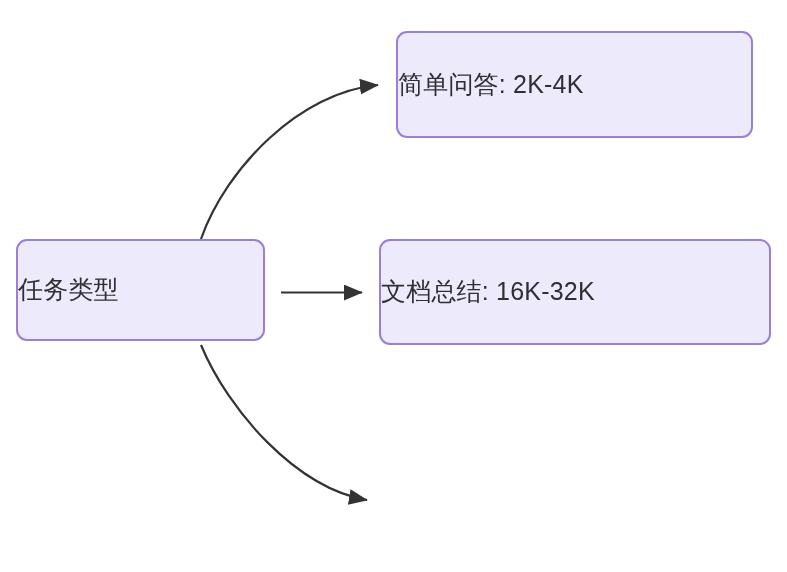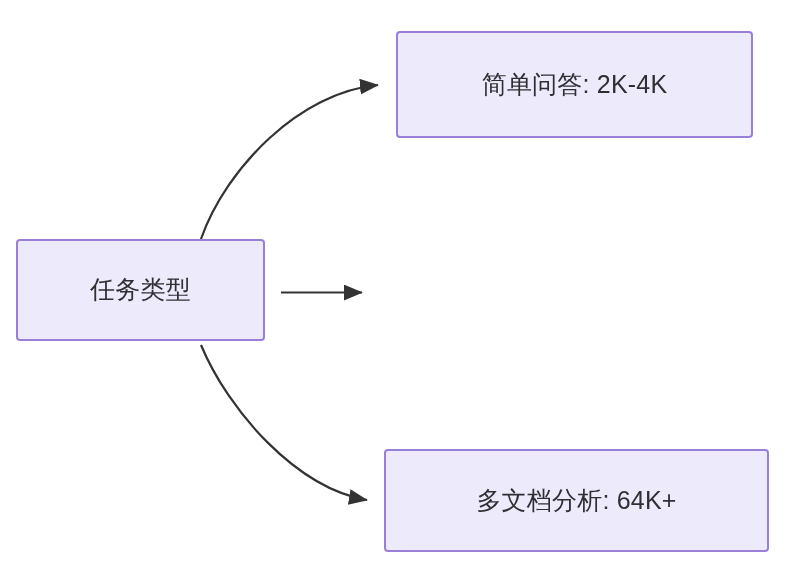--- a/index.html
+++ b/index.html
@@ -23,24 +23,23 @@
     top: 0;
     width: 787px;
     height: 572px;
     pointer-events: none;
   }
   .node {
     position: absolute;
     box-sizing: border-box;
     background: #ECEAFB;
     border: 2px solid #9A7FD8;
-    border-radius: 4px;
+    border-radius: 11px;
     display: flex;
     align-items: center;
-    justify-content: center;
     text-align: center;
   }
   .node-label {
     color: #2f2f33;
     font-size: 25px;
     line-height: 1.25;
     letter-spacing: 0.2px;
     white-space: nowrap;
   }
   
@@ -69,18 +68,18 @@
   </svg>
 
   <div class="node" id="node-source">
     <span class="node-label">任务类型</span>
   </div>
 
   <div class="node" id="node-simple-qa">
     <span class="node-label">简单问答: 2K-4K</span>
   </div>
 
+  <div class="node" id="node-doc-summary">
+    <span class="node-label">文档总结: 16K-32K</span>
+  </div>
 
-  <div class="node" id="node-multidoc">
-    <span class="node-label">多文档分析: 64K+</span>
-  </div>
 
 </div>
 
 </body></html>

